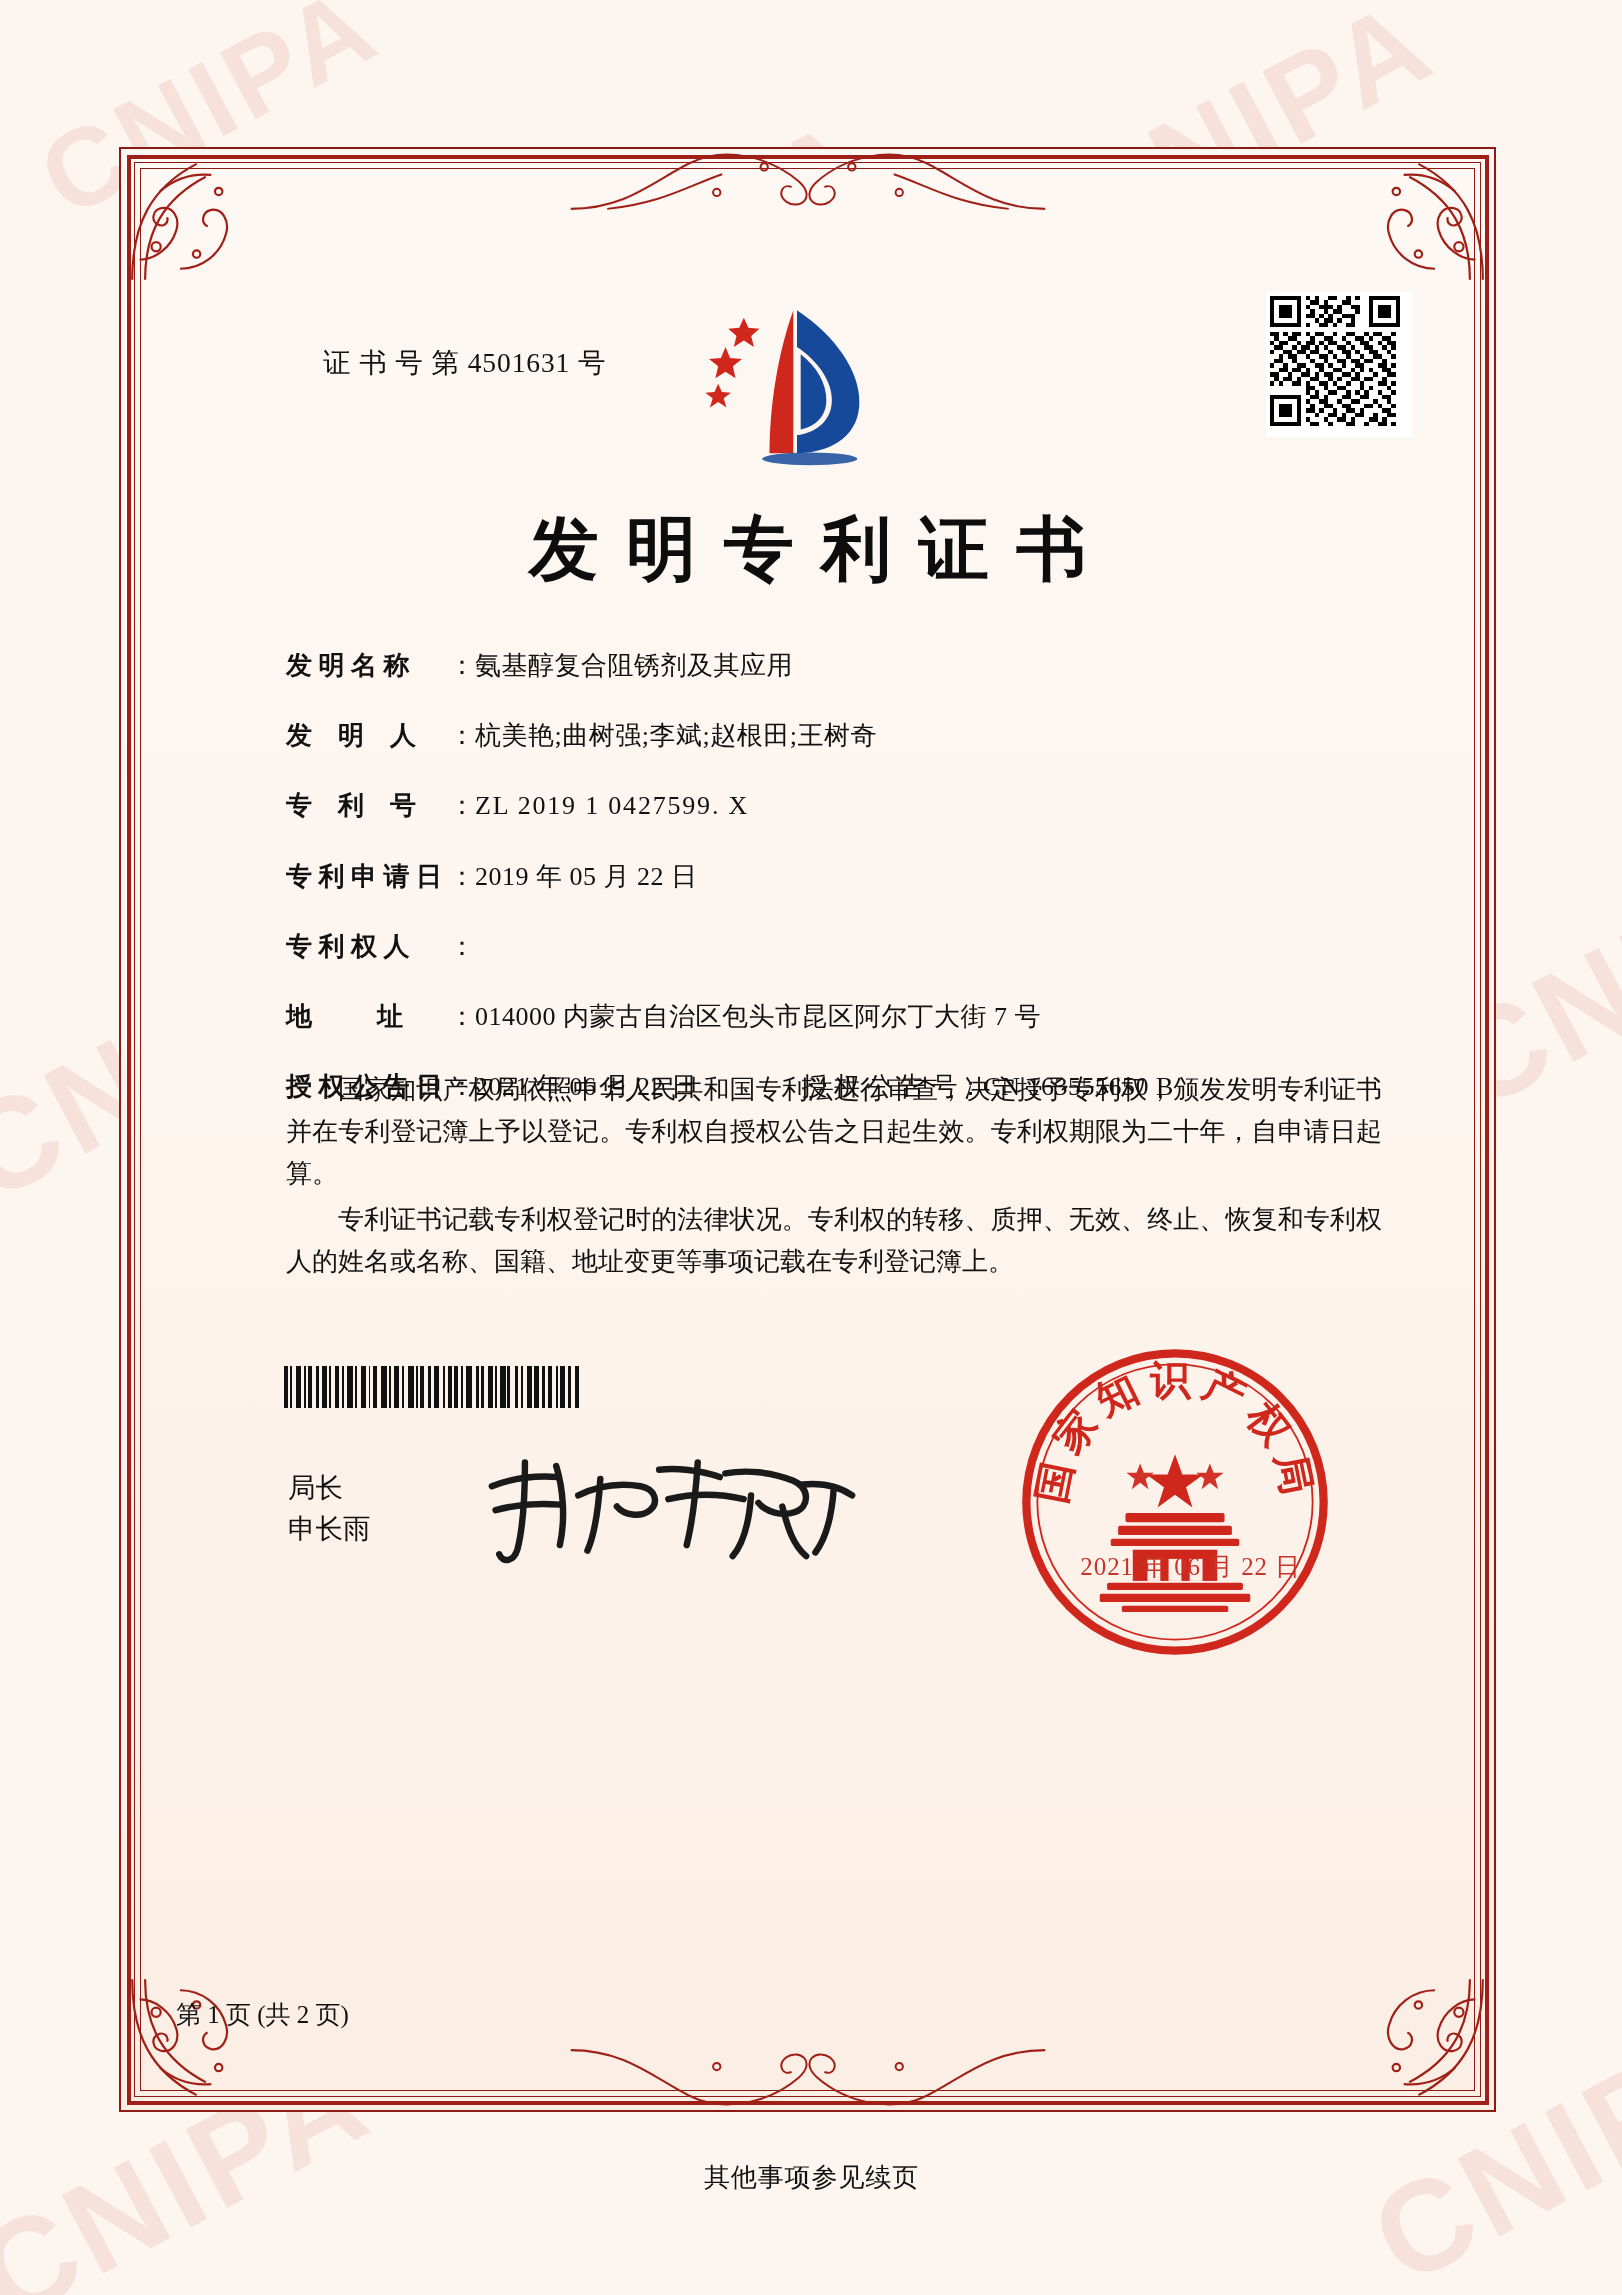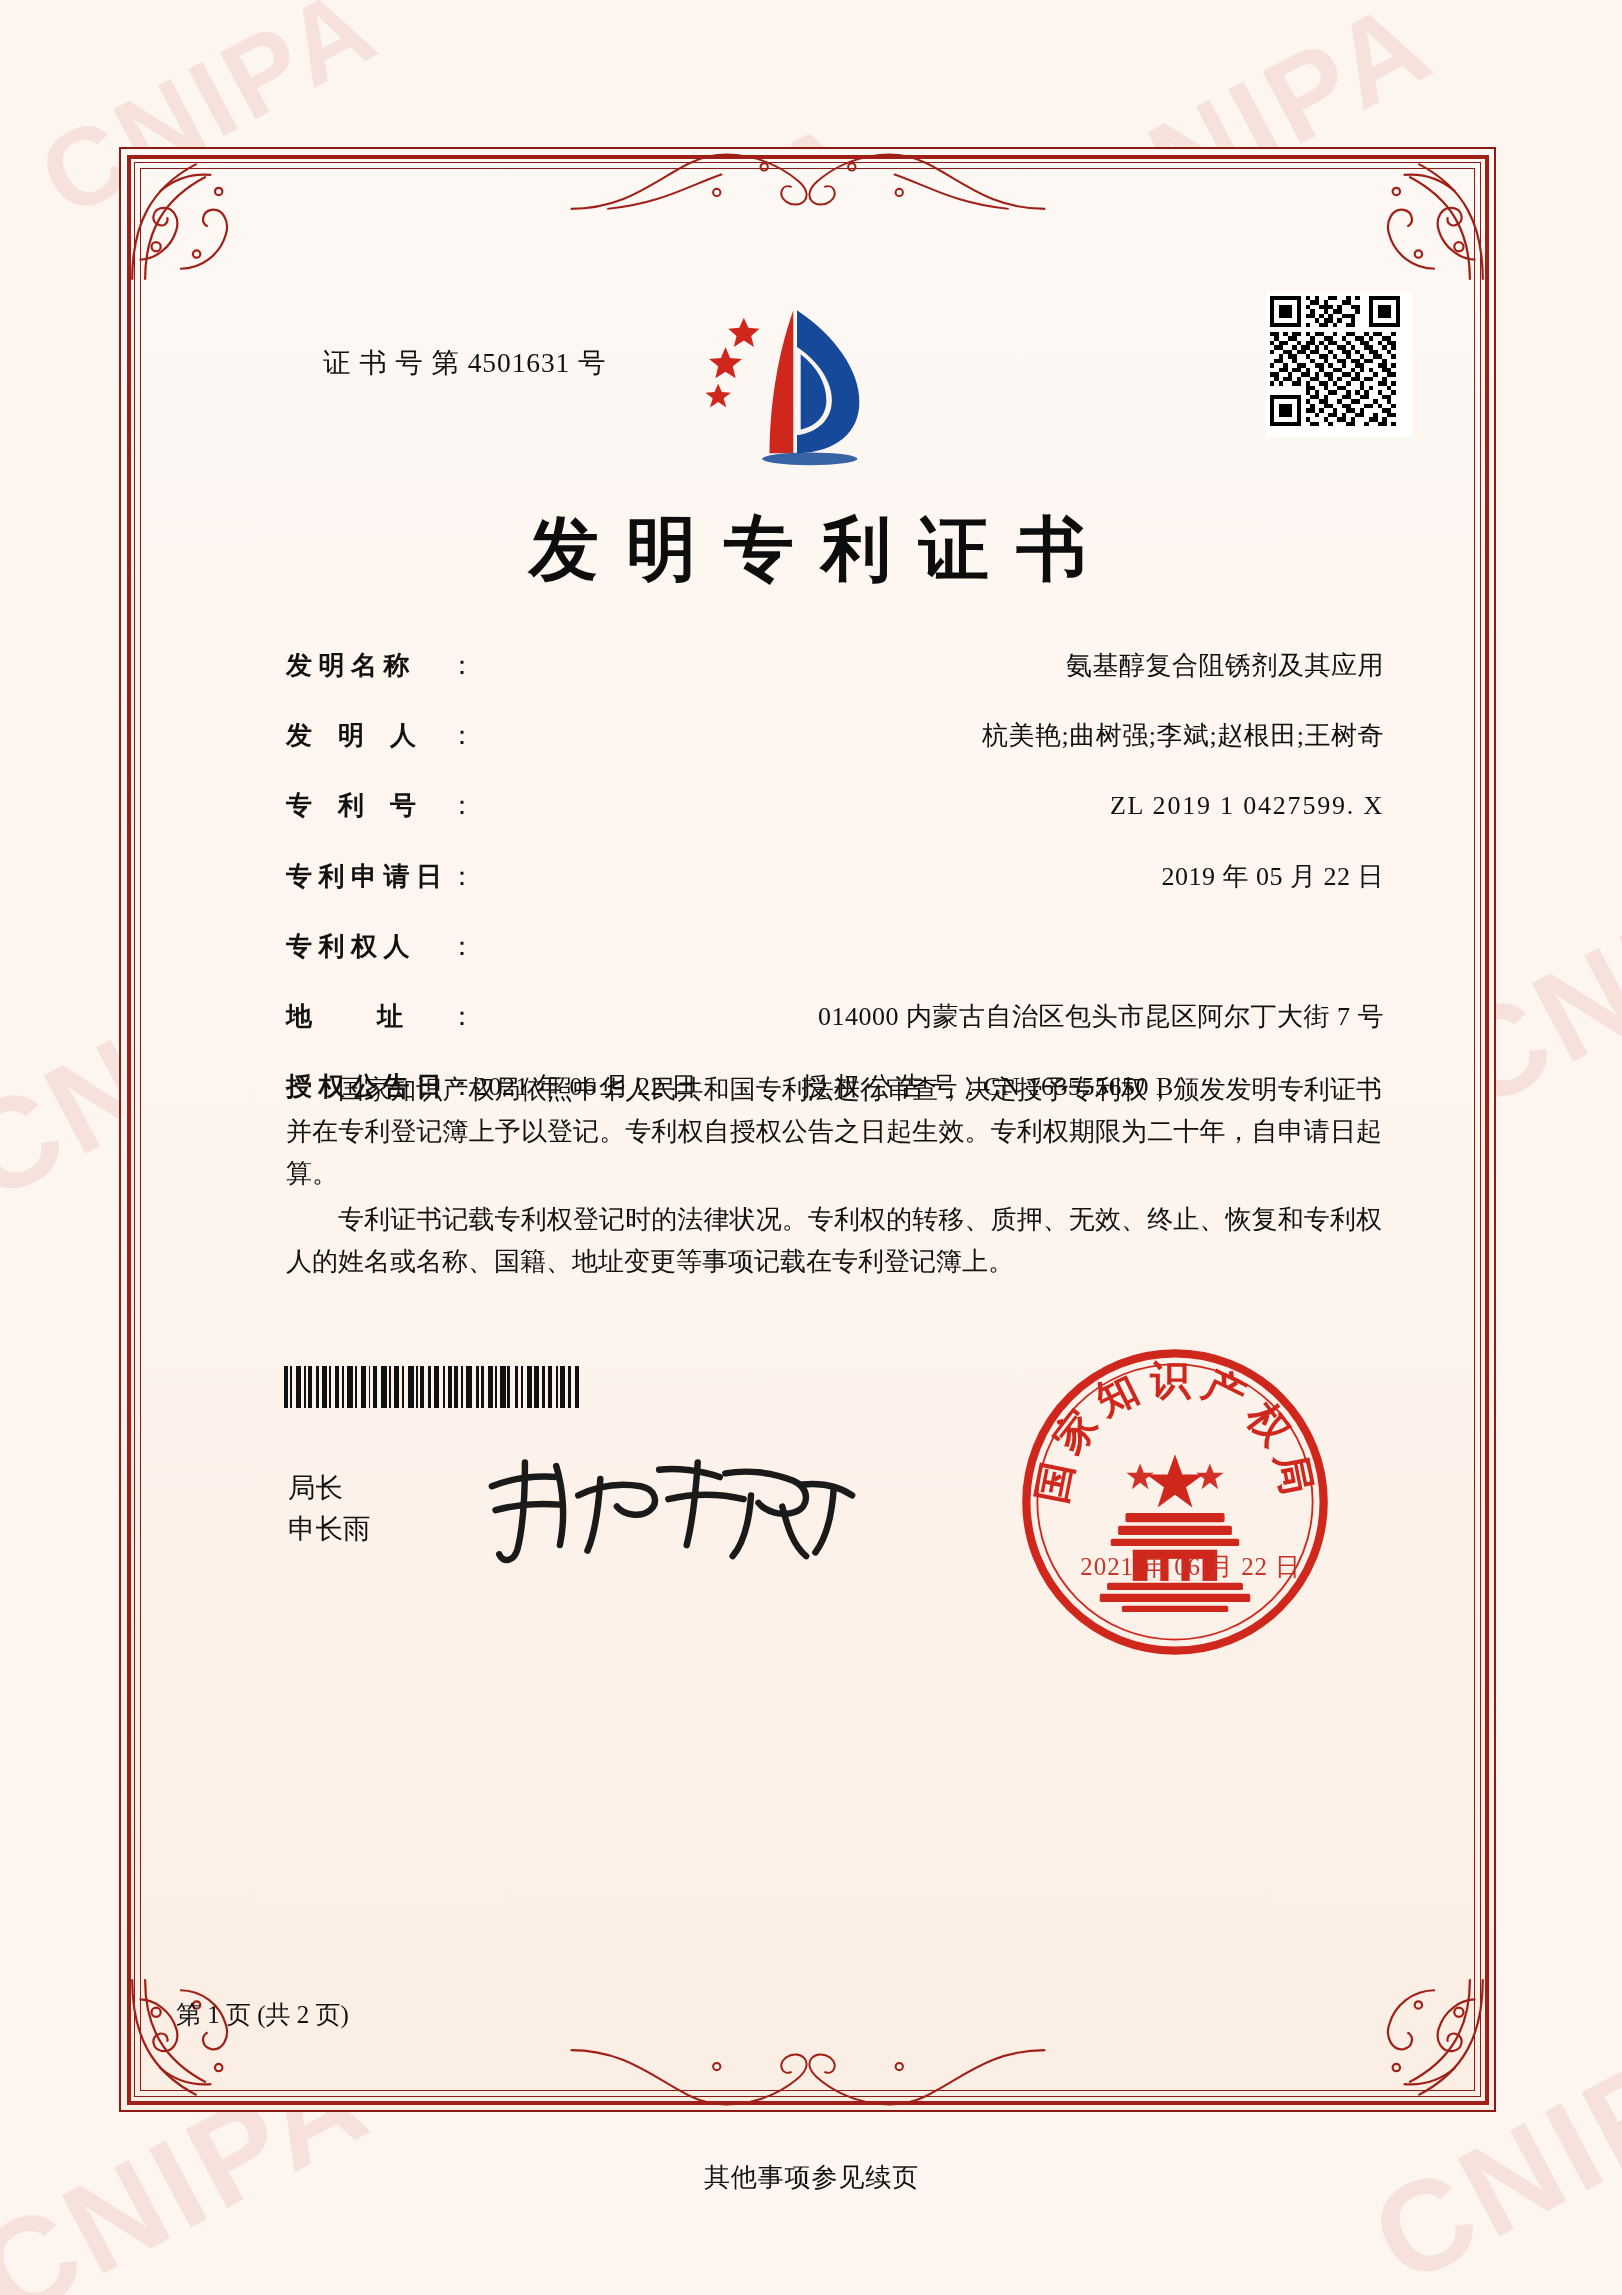--- a/index.html
+++ b/index.html
@@ -109,21 +109,20 @@
     width:163px;
     flex:0 0 163px;
     letter-spacing:0;
     white-space:pre;
     font-weight:bold;
   }
   .f-colon{flex:0 0 16.5px;}
   .f-value{
     flex:1 1 auto;
     letter-spacing:0.5px;
-    text-align:right;
   }
   .f-value.mono{
     font-family:"Liberation Serif",serif;
     letter-spacing:1.8px;
   }
   .field.split .f-value{flex:0 0 auto;}
   .f-label2{
     margin-left:104px;
     white-space:pre;
   }

